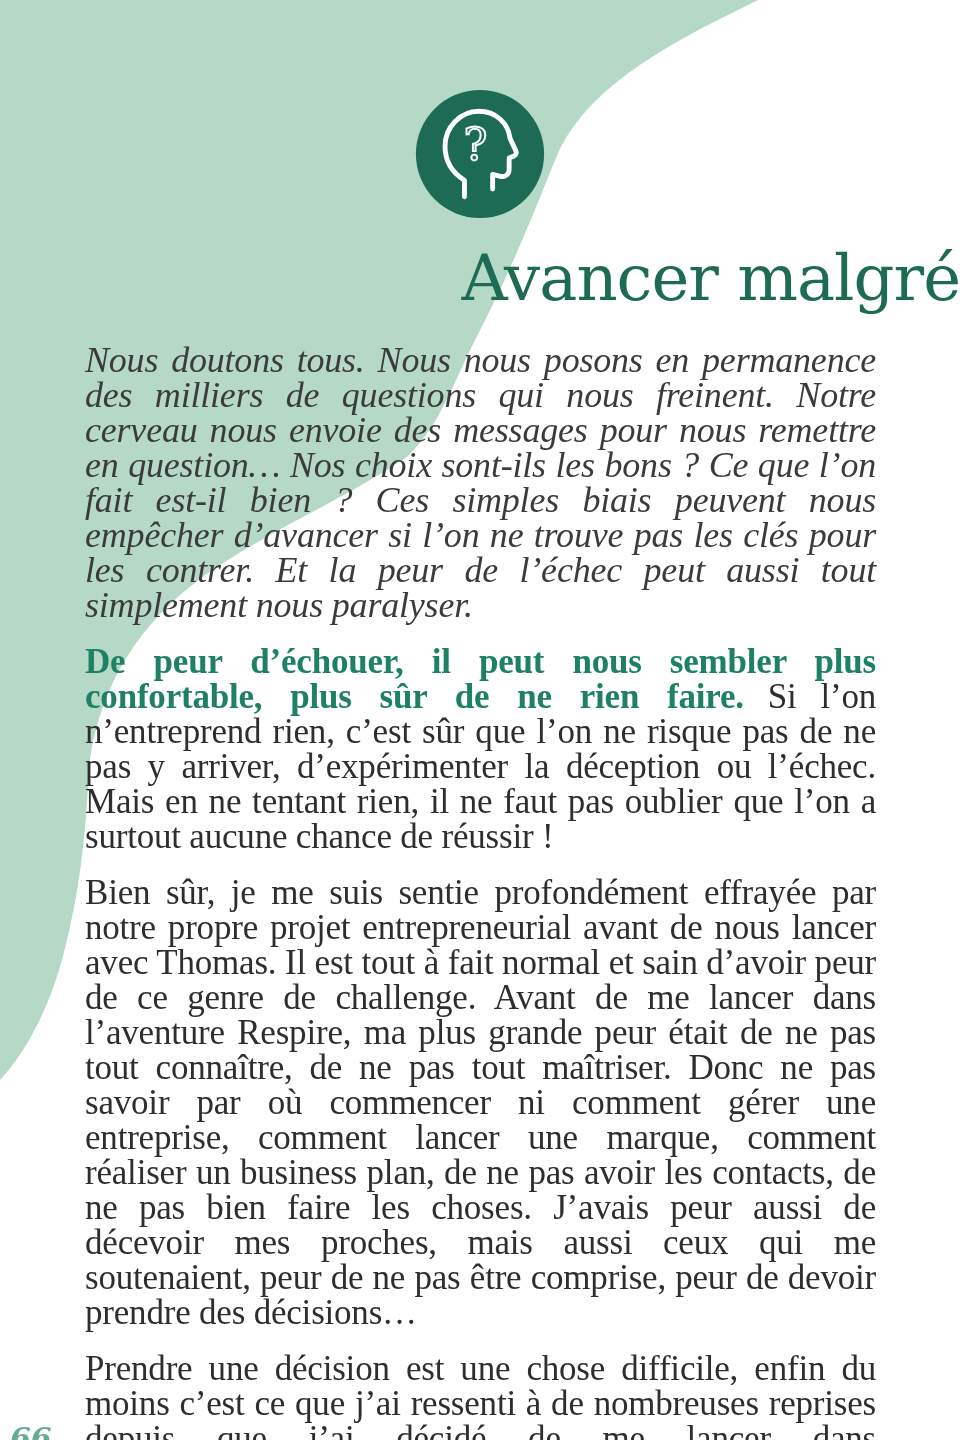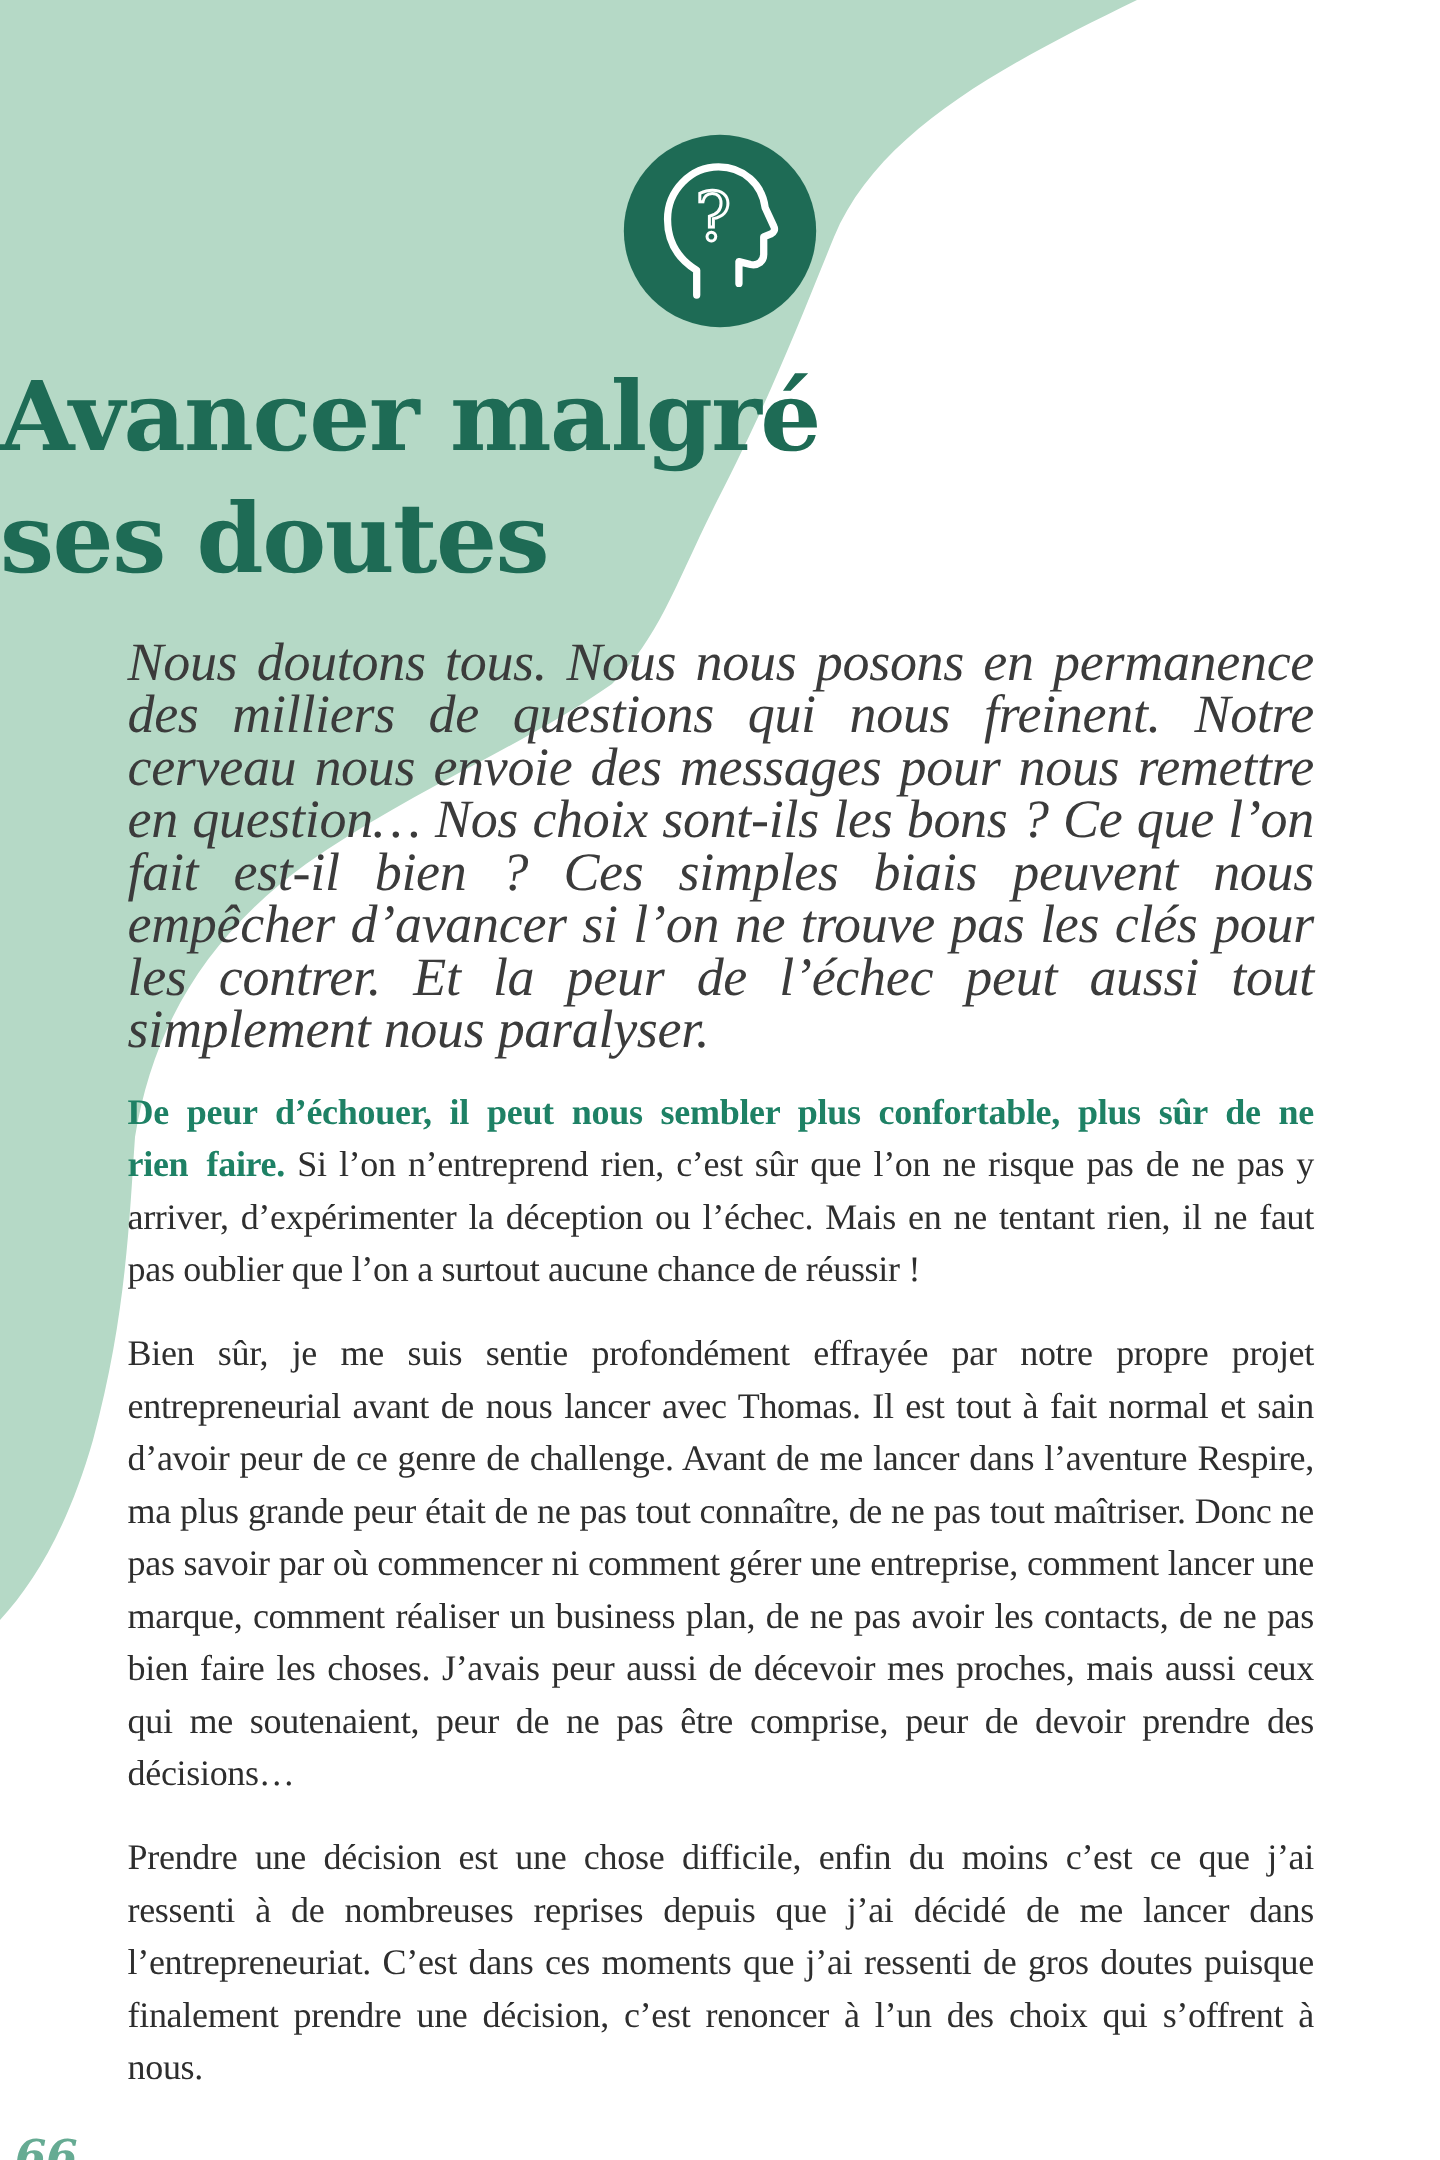--- a/index.html
+++ b/index.html
@@ -23,35 +23,35 @@
     z-index: 1;
   }
   .icon-wrap {
     display: flex;
     justify-content: center;
     padding-top: 86px;
   }
   .chapter-icon { width: 136px; height: 136px; }
   h1.chapter-title {
     margin: 16px 0 0 0;
-    text-align: left;
+    text-align: right;
     font-size: 64px;
     line-height: 81px;
-    font-weight: bold;
+    font-weight: normal;
     letter-spacing: -1px;
     color: #1e6b55;
     font-family: "DejaVu Serif", serif;
   }
   .body-text {
     margin: 24px 84px 0 85px;
     width: 791px;
   }
   .body-text p {
     margin: 0 0 21px 0;
-    font-size: 24px;
+    font-size: 35px;
     line-height: 35px;
     text-align: justify;
     color: #2e2e2e;
     letter-spacing: -0.2px;
   }
   p.lead-italic {
     font-style: italic;
     color: #3b3b3b;
     font-size: 36px;
     line-height: 35px;
@@ -101,21 +101,20 @@
                  L 107 67 C 108 69 107 71 105 72
                  L 100 74 L 100 86
                  C 100 91 96 94 91 93
                  L 83 91 L 83 106" fill="none" stroke="#ffffff" stroke-width="5" stroke-linecap="round" stroke-linejoin="round"></path>
         <text x="53" y="76" font-family="DejaVu Serif, serif" font-size="46" fill="none" stroke="#ffffff" stroke-width="2">?</text>
       </svg>
     </div>
 
     <h1 class="chapter-title">
       <span>Avancer malgré</span><br>
-      <span>ses doutes</span>
     </h1>
 
     <div class="body-text">
       <p class="lead-italic">
         <span>Nous doutons tous. Nous nous posons en permanence des milliers de questions qui nous freinent. Notre cerveau nous envoie des messages pour nous remettre en question… Nos choix sont-ils les bons ? Ce que l’on fait est-il bien ? Ces simples biais peuvent nous empêcher d’avancer si l’on ne trouve pas les clés pour les contrer. Et la peur de l’échec peut aussi tout simplement nous paralyser.</span>
       </p>
       <p>
         <span class="bold-green">De peur d’échouer, il peut nous sembler plus confortable, plus sûr de ne rien faire.</span><span> Si l’on n’entreprend rien, c’est sûr que l’on ne risque pas de ne pas y arriver, d’expérimenter la déception ou l’échec. Mais en ne tentant rien, il ne faut pas oublier que l’on a surtout aucune chance de réussir !</span>
       </p>
       <p>

